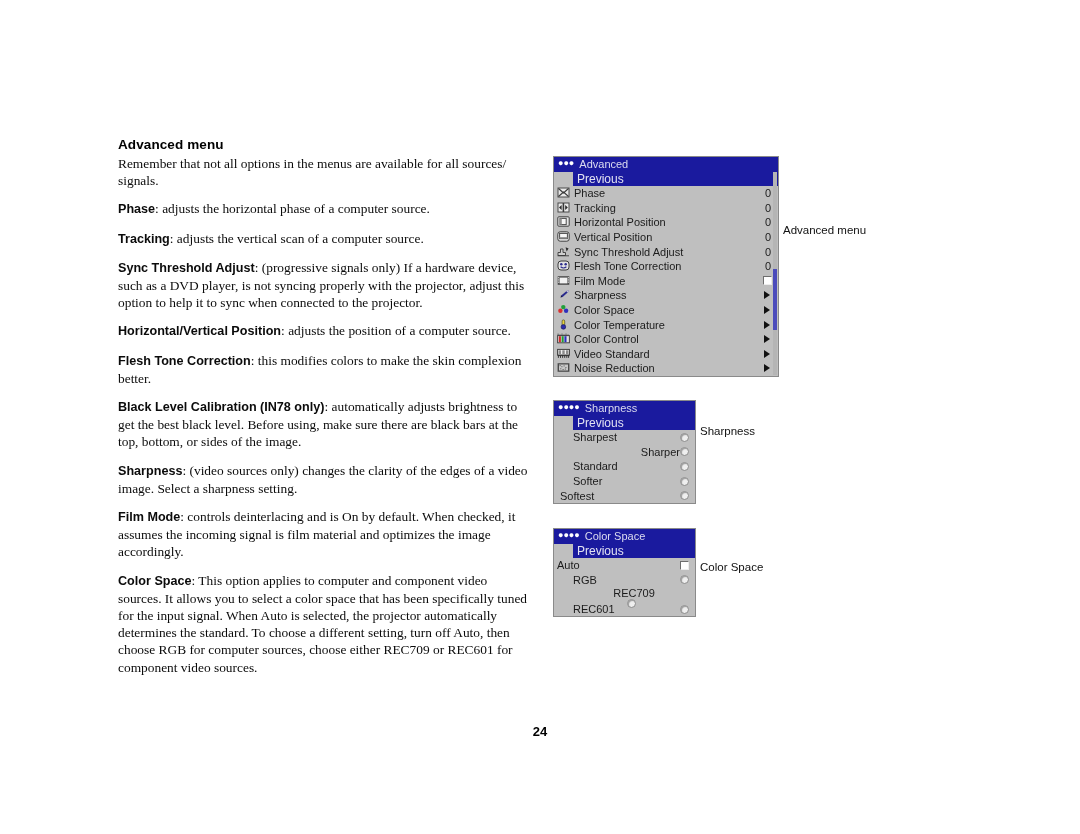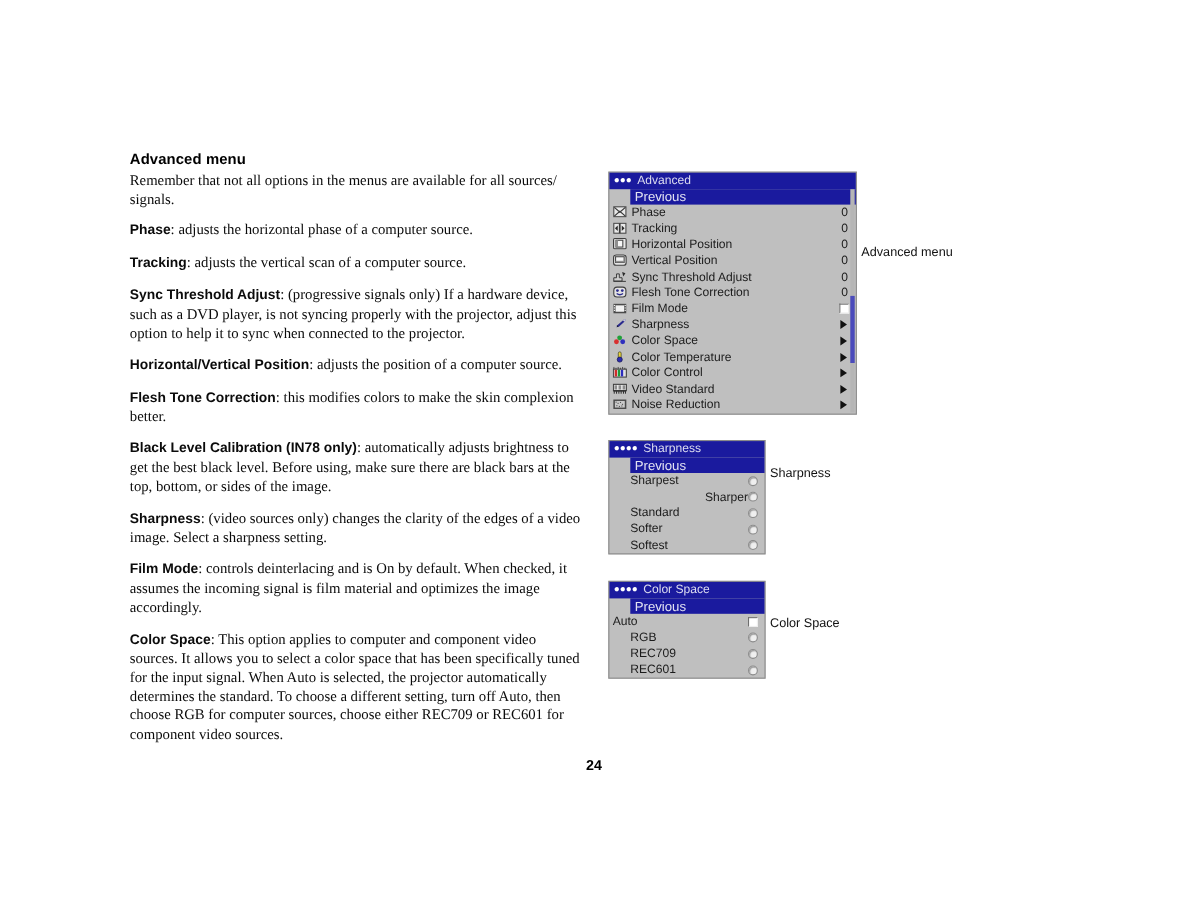--- a/index.html
+++ b/index.html
@@ -42,21 +42,21 @@
   .doc-para:last-child { margin-bottom: 12px; }
   .term {
     font-family: "Liberation Sans", sans-serif;
     font-weight: bold;
     font-size: 12.6px;
   }
 
   .page-number {
     position: absolute;
     left: 0;
-    top: 688px;
+    top: 724px;
     width: 1080px;
     text-align: center;
     font-family: "Liberation Sans", sans-serif;
     font-weight: bold;
     font-size: 13px;
     color: #000;
   }
 
   
   .osd {
@@ -408,21 +408,21 @@
         <span class="radio"></span>
       </div>
       <div class="osd-row" style="padding-left: 19px;">
         <span class="osd-label">Standard</span>
         <span class="radio"></span>
       </div>
       <div class="osd-row" style="padding-left: 19px;">
         <span class="osd-label">Softer</span>
         <span class="radio"></span>
       </div>
-      <div class="osd-row" style="padding-left: 19px; gap: 32px;">
+      <div class="osd-row" style="padding-left: 6px; gap: 32px;">
         <span class="osd-label">Softest</span>
         <span class="radio"></span>
       </div>
     </div>
 </div>
 <div class="caption" style="left:700px; top:425px;">Sharpness</div>
 
 <div class="osd" id="cs-menu" style="left:553px; top:528px; width:143px;">
   <div class="osd-title">
     <span class="dots">●●●●</span>
@@ -431,21 +431,21 @@
   <div class="osd-prev">Previous</div>
   <div id="cs-rows">
       <div class="osd-row" style="">
         <span class="osd-label">Auto</span>
         <span class="cbox"></span>
       </div>
       <div class="osd-row" style="padding-left: 19px;">
         <span class="osd-label">RGB</span>
         <span class="radio"></span>
       </div>
-      <div class="osd-row" style="padding-left: 19px;">
+      <div class="osd-row" style="padding-left: 19px; flex-direction: column;">
         <span class="osd-label">REC709</span>
         <span class="radio"></span>
       </div>
       <div class="osd-row" style="padding-left: 19px;">
         <span class="osd-label">REC601</span>
         <span class="radio"></span>
       </div>
     </div>
 </div>
 <div class="caption" style="left:700px; top:561px;">Color Space</div>

